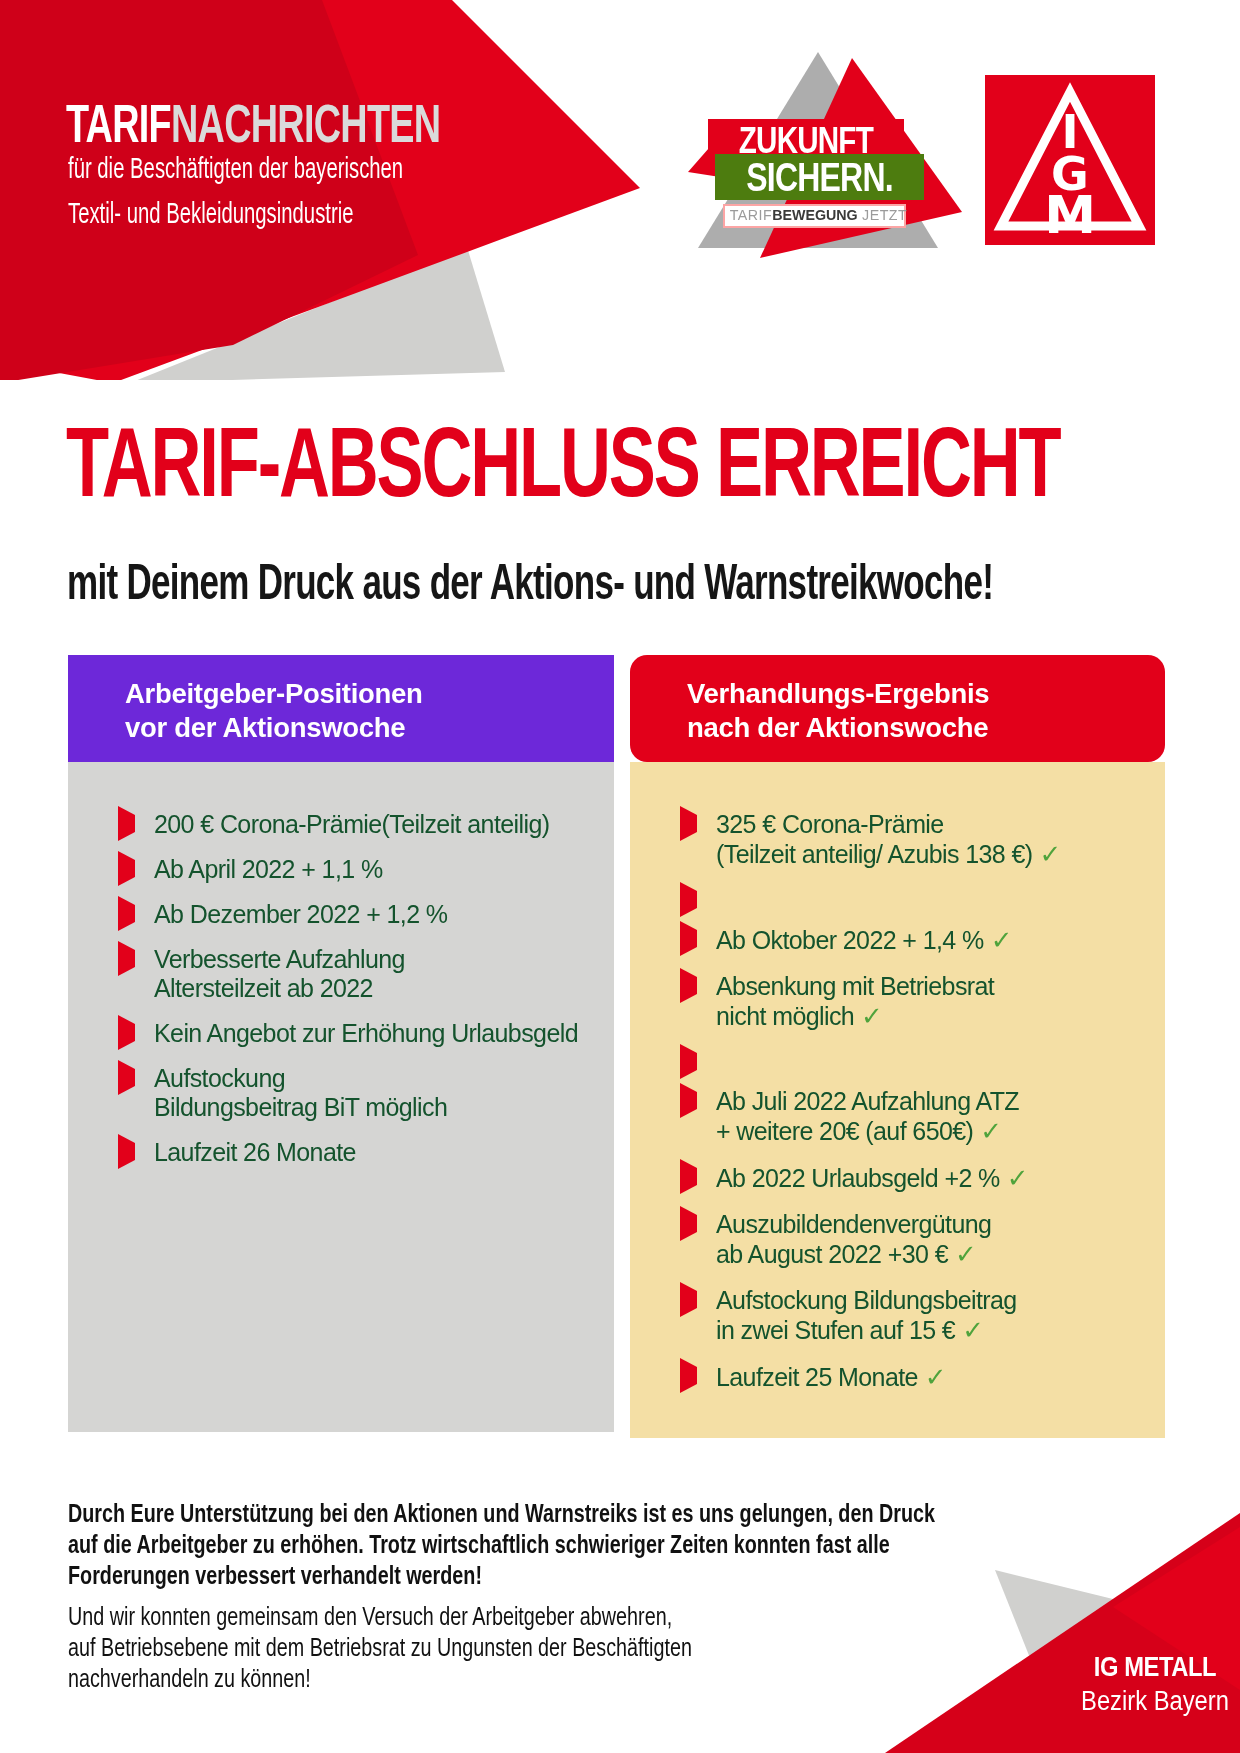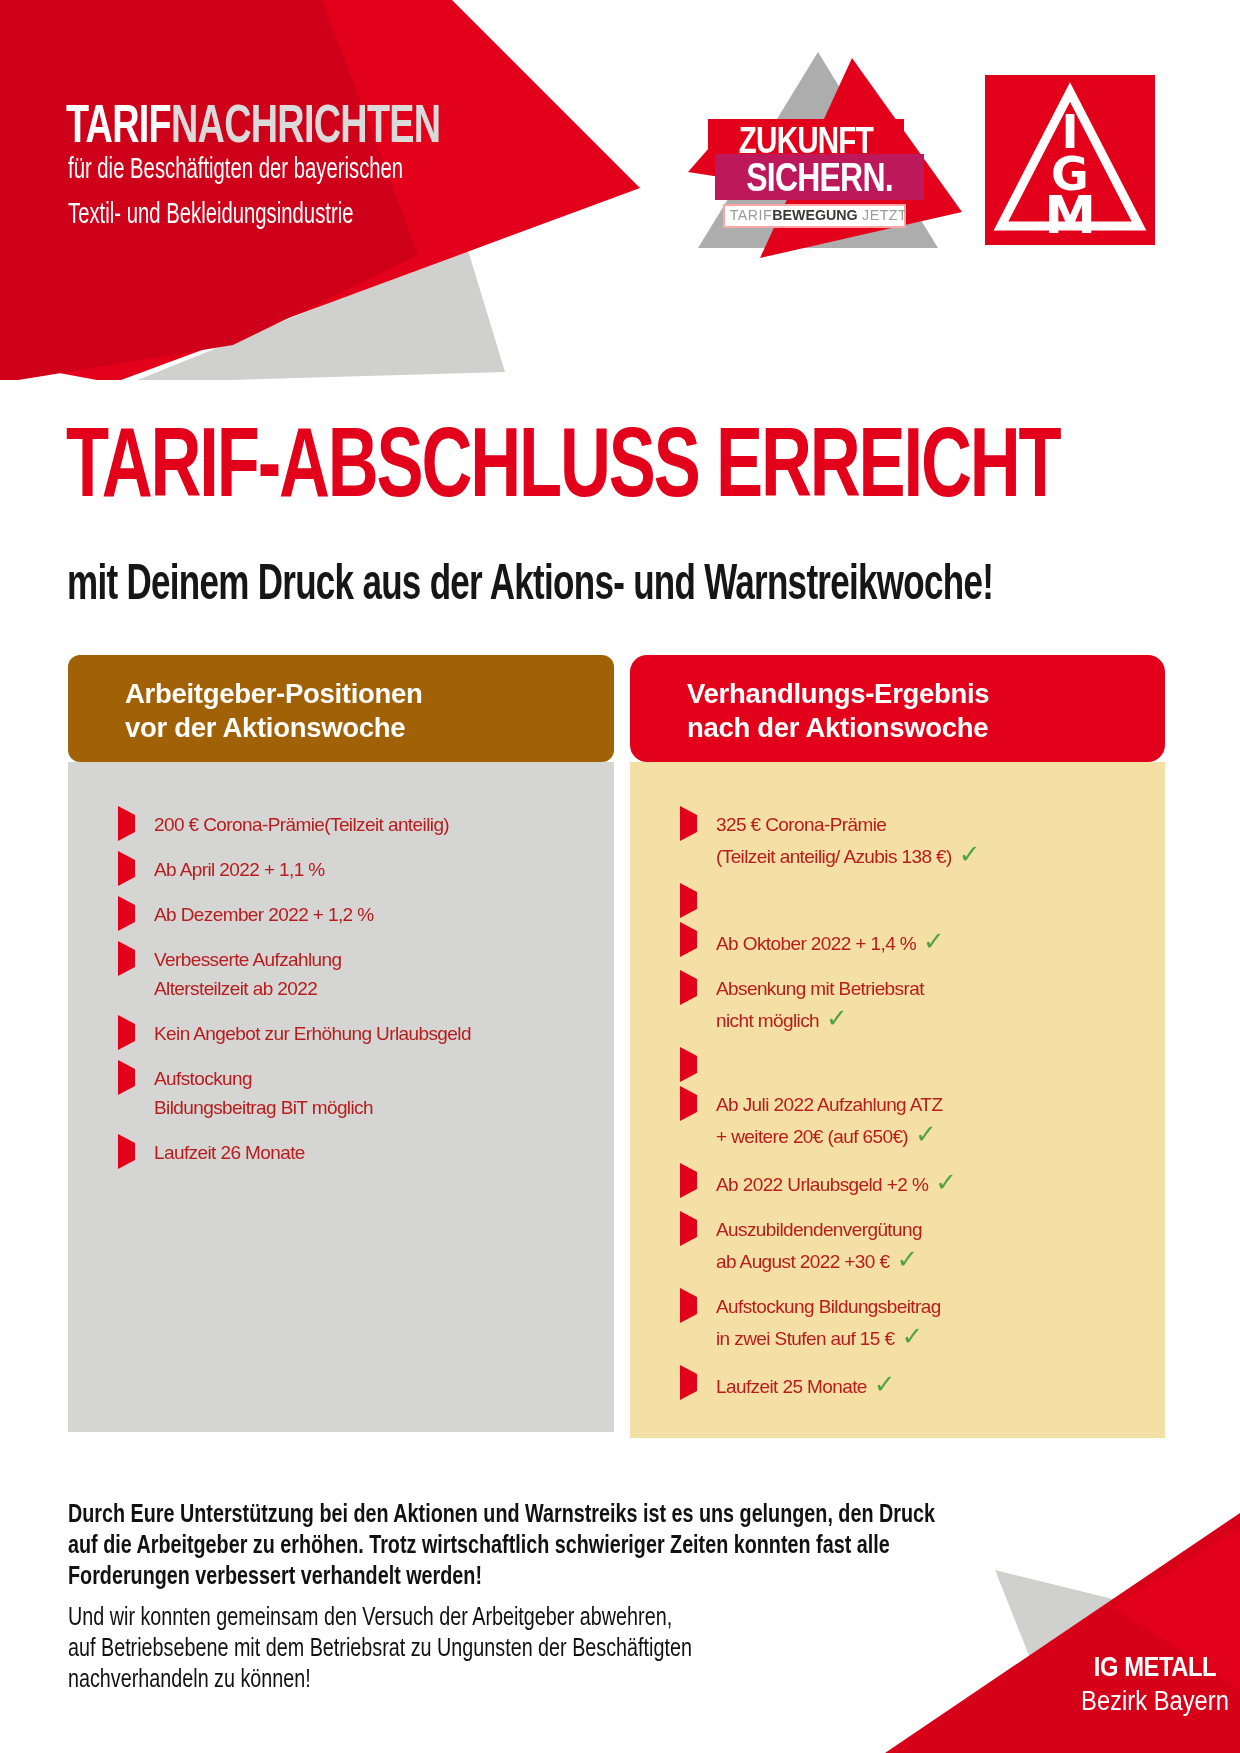--- a/index.html
+++ b/index.html
@@ -10,21 +10,21 @@
   
   .banner-title { left:66px; top:92px; font-size:54px; font-weight:bold; letter-spacing:-1px;
                   transform:scaleX(0.70); transform-origin:0 0; white-space:nowrap; color:#ffffff; }
   .banner-title .part2 { color:#dadada; }
   .banner-sub { left:68px; top:146px; font-size:29px; line-height:45px; color:#ffffff;
                 transform:scaleX(0.70); transform-origin:0 0; white-space:pre-line; }
 
   
   .zukunft  { left:708px; top:119px; width:196px; height:44px; background:#e2001a; color:#fff;
               text-align:center; line-height:44px; font-size:37px; font-weight:bold; }
-  .sichern  { left:715px; top:154px; width:209px; height:46px; background:#be185d; color:#fff;
+  .sichern  { left:715px; top:154px; width:209px; height:46px; background:#4d7c0f; color:#fff;
               text-align:center; line-height:46px; font-size:40px; font-weight:bold; }
   .zukunft span, .sichern span { display:inline-block; transform:scaleX(0.80); letter-spacing:-1px; }
   .tagline  { left:723px; top:204px; width:183px; height:24px; background:#fff;
               border:2px solid #fca5a5; box-sizing:border-box; text-align:center;
               font-size:15px; line-height:17px; white-space:nowrap; }
   .tagline .in { display:inline-block; transform:scaleX(0.95); }
   .tg-gray { color:#9b9b9b; letter-spacing:0.5px; }
   .tg-dark { color:#3a3a39; font-weight:bold; }
 
   
@@ -33,31 +33,31 @@
   .subheadline { left:67px; top:553px; font-size:50px; font-weight:bold; letter-spacing:-1px;
                  color:#161616; transform:scaleX(0.70); transform-origin:0 0; white-space:nowrap; }
 
   
   .col { box-sizing:border-box; }
   .col-left  { left:68px;  top:655px; width:546px; }
   .col-right { left:630px; top:655px; width:535px; }
   .col-header { height:107px; box-sizing:border-box; padding:22px 0 0 57px; color:#ffffff;
                 font-size:27.5px; font-weight:bold; line-height:34px; white-space:pre-line;
                 letter-spacing:-0.3px; }
-  .col-left  .col-header { background:#a16207;border-radius:12px; }
+  .col-left  .col-header { background:#6d28d9; }
   .col-right .col-header { background:#e2001a;border-radius:17px; }
   .col-body { box-sizing:border-box; padding:48px 16px 0 50px; }
   .col-left  .col-body { background:#d5d5d3; height:670px; }
   .col-right .col-body { background:#f4dfa5; height:676px; }
 
   .item { display:flex; margin-bottom:16px; }
   .item .b { flex:0 0 36px; padding-top:5px; }
   .tri { width:0; height:0; border-left:17px solid #e2001a;
          border-top:9px solid transparent; border-bottom:9px solid transparent; }
-  .item .txt { font-size:19px; line-height:29px; letter-spacing:-0.6px; color:#b91c1c;
+  .item .txt { font-size:25px; line-height:29px; letter-spacing:-0.6px; color:#14532d;
                white-space:pre-line; }
   .check { color:#4fa33c; font-size:26px; margin-left:7px; }
 
   
   .p1 { left:68px; top:1498px; width:1200px; font-size:26px; font-weight:bold; line-height:31px;
         color:#111111; transform:scaleX(0.76); transform-origin:0 0; white-space:pre-line; }
   .p2 { left:68px; top:1601px; width:1200px; font-size:26px; line-height:31px;
         color:#111111; transform:scaleX(0.76); transform-origin:0 0; white-space:pre-line; }
 
   .org    { left:1055px; top:1652px; width:200px; text-align:center; color:#fff;

